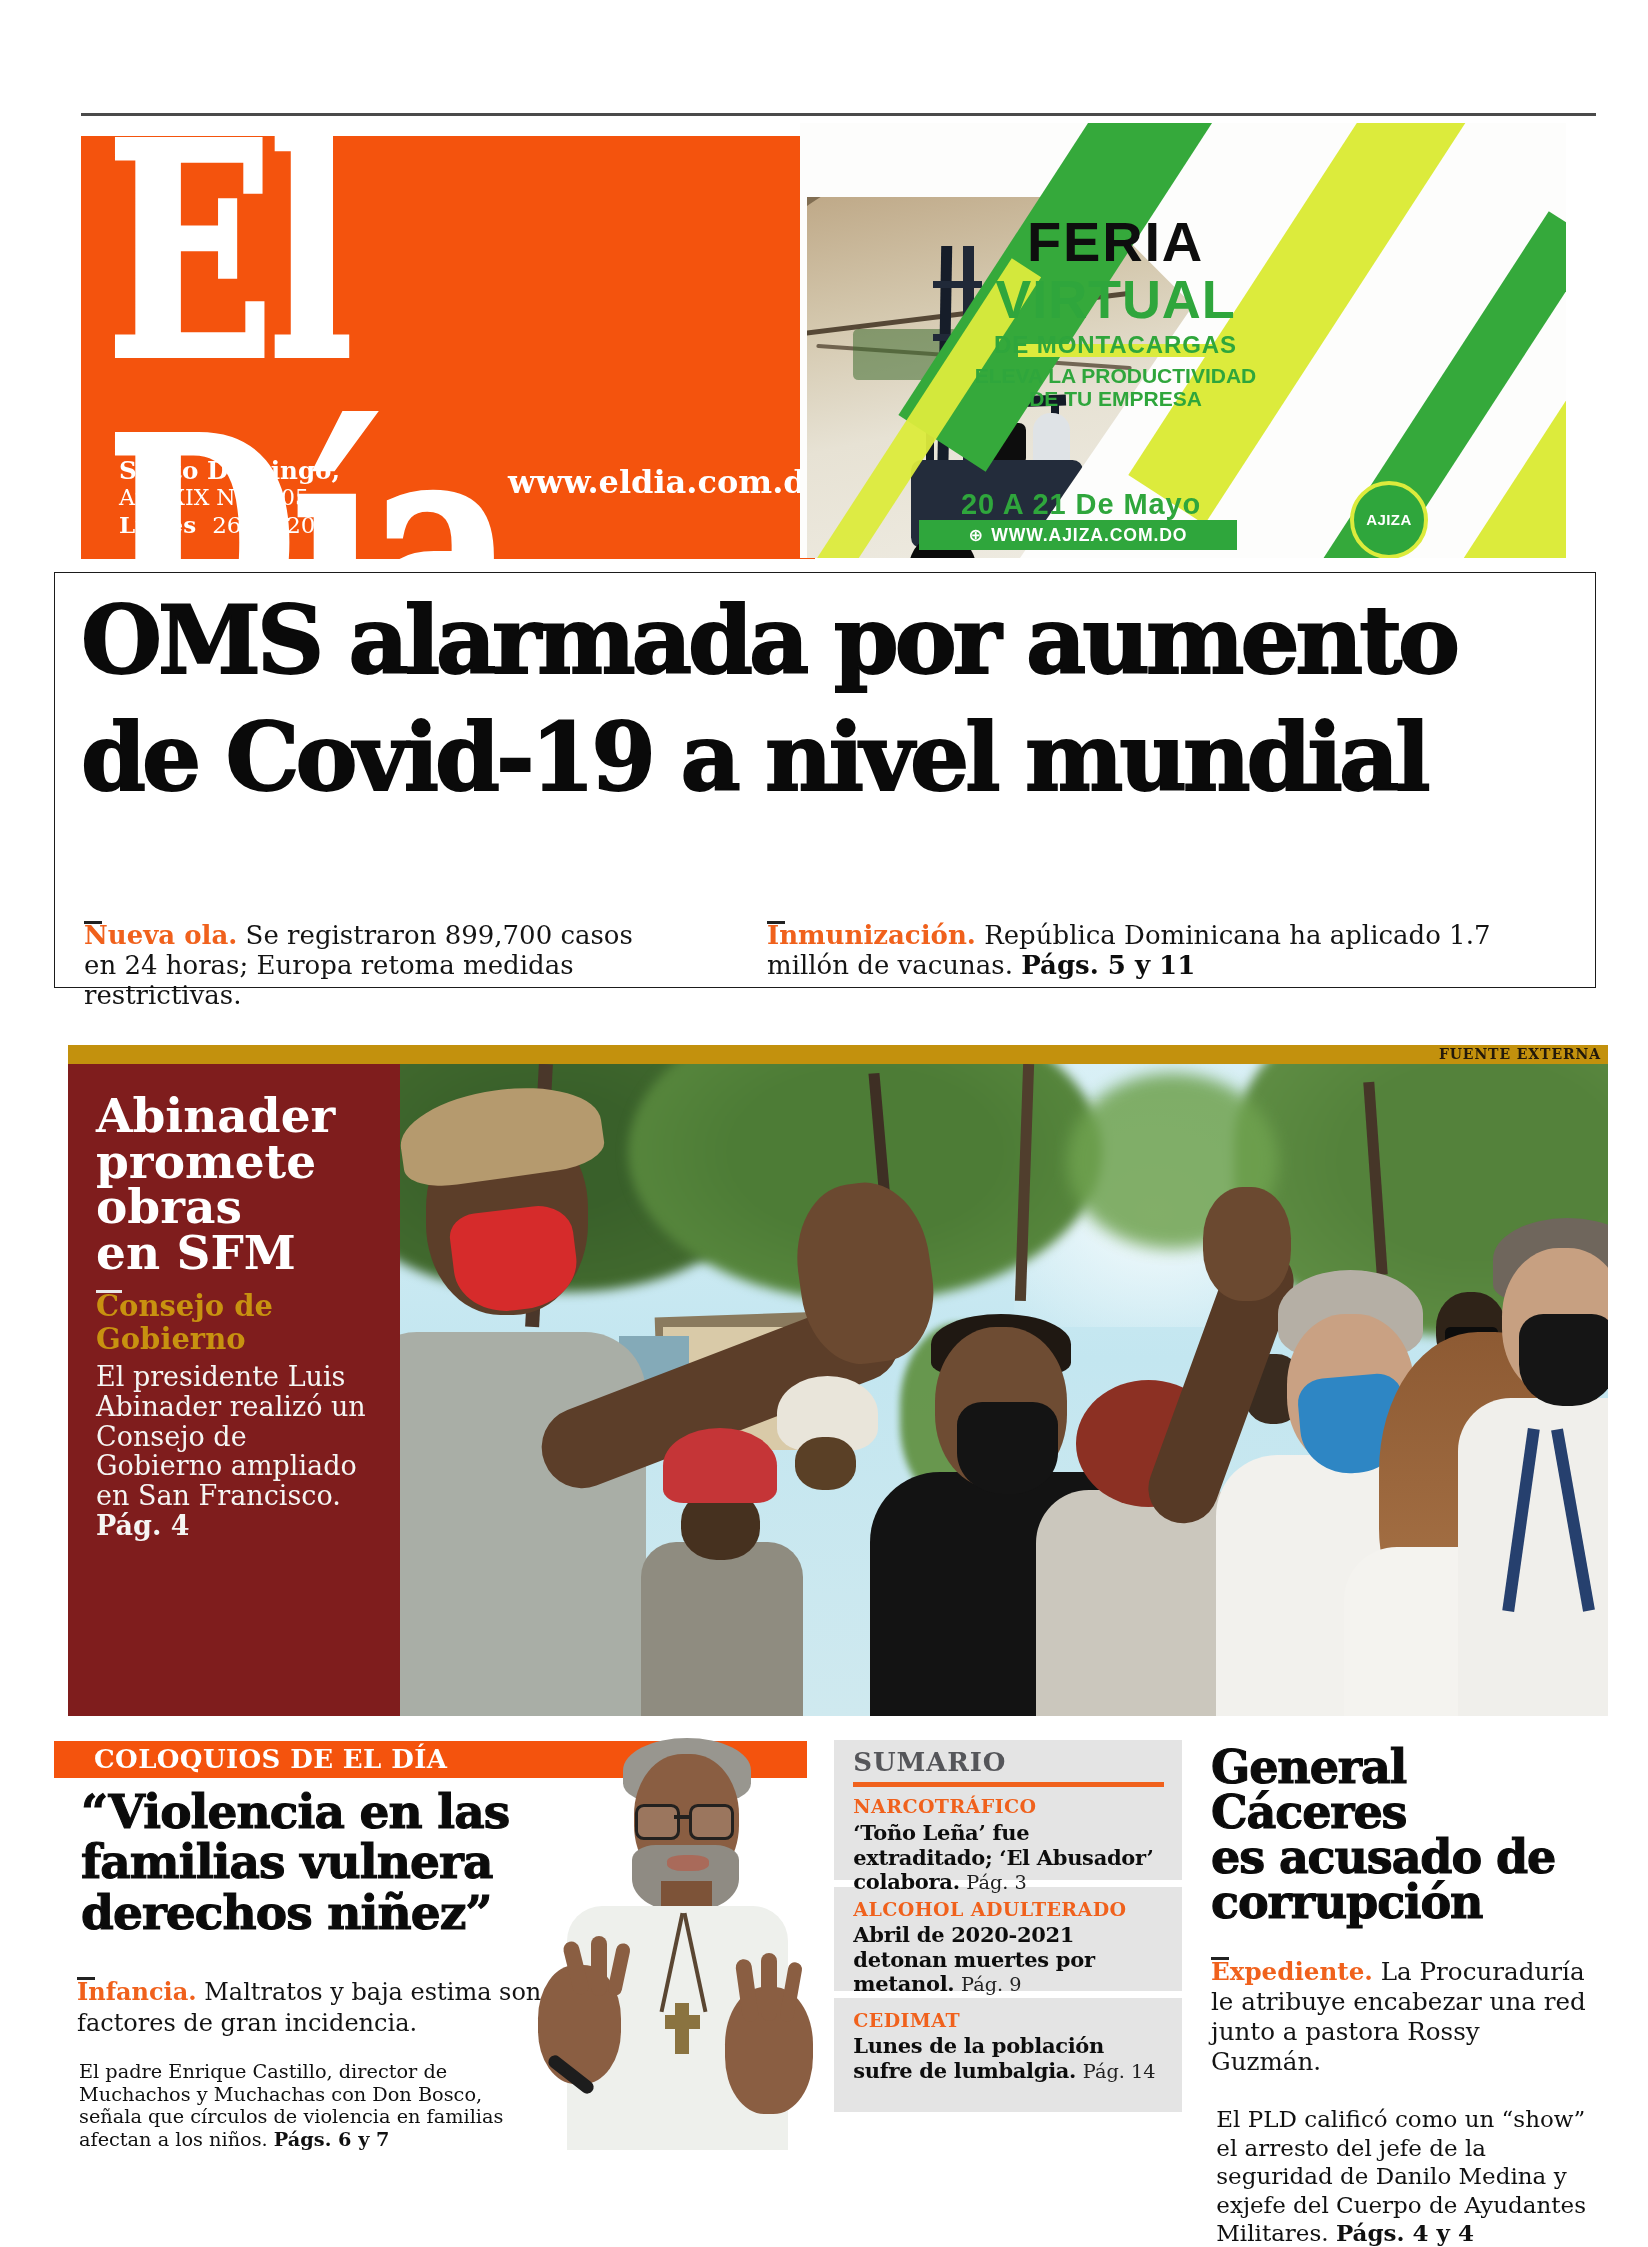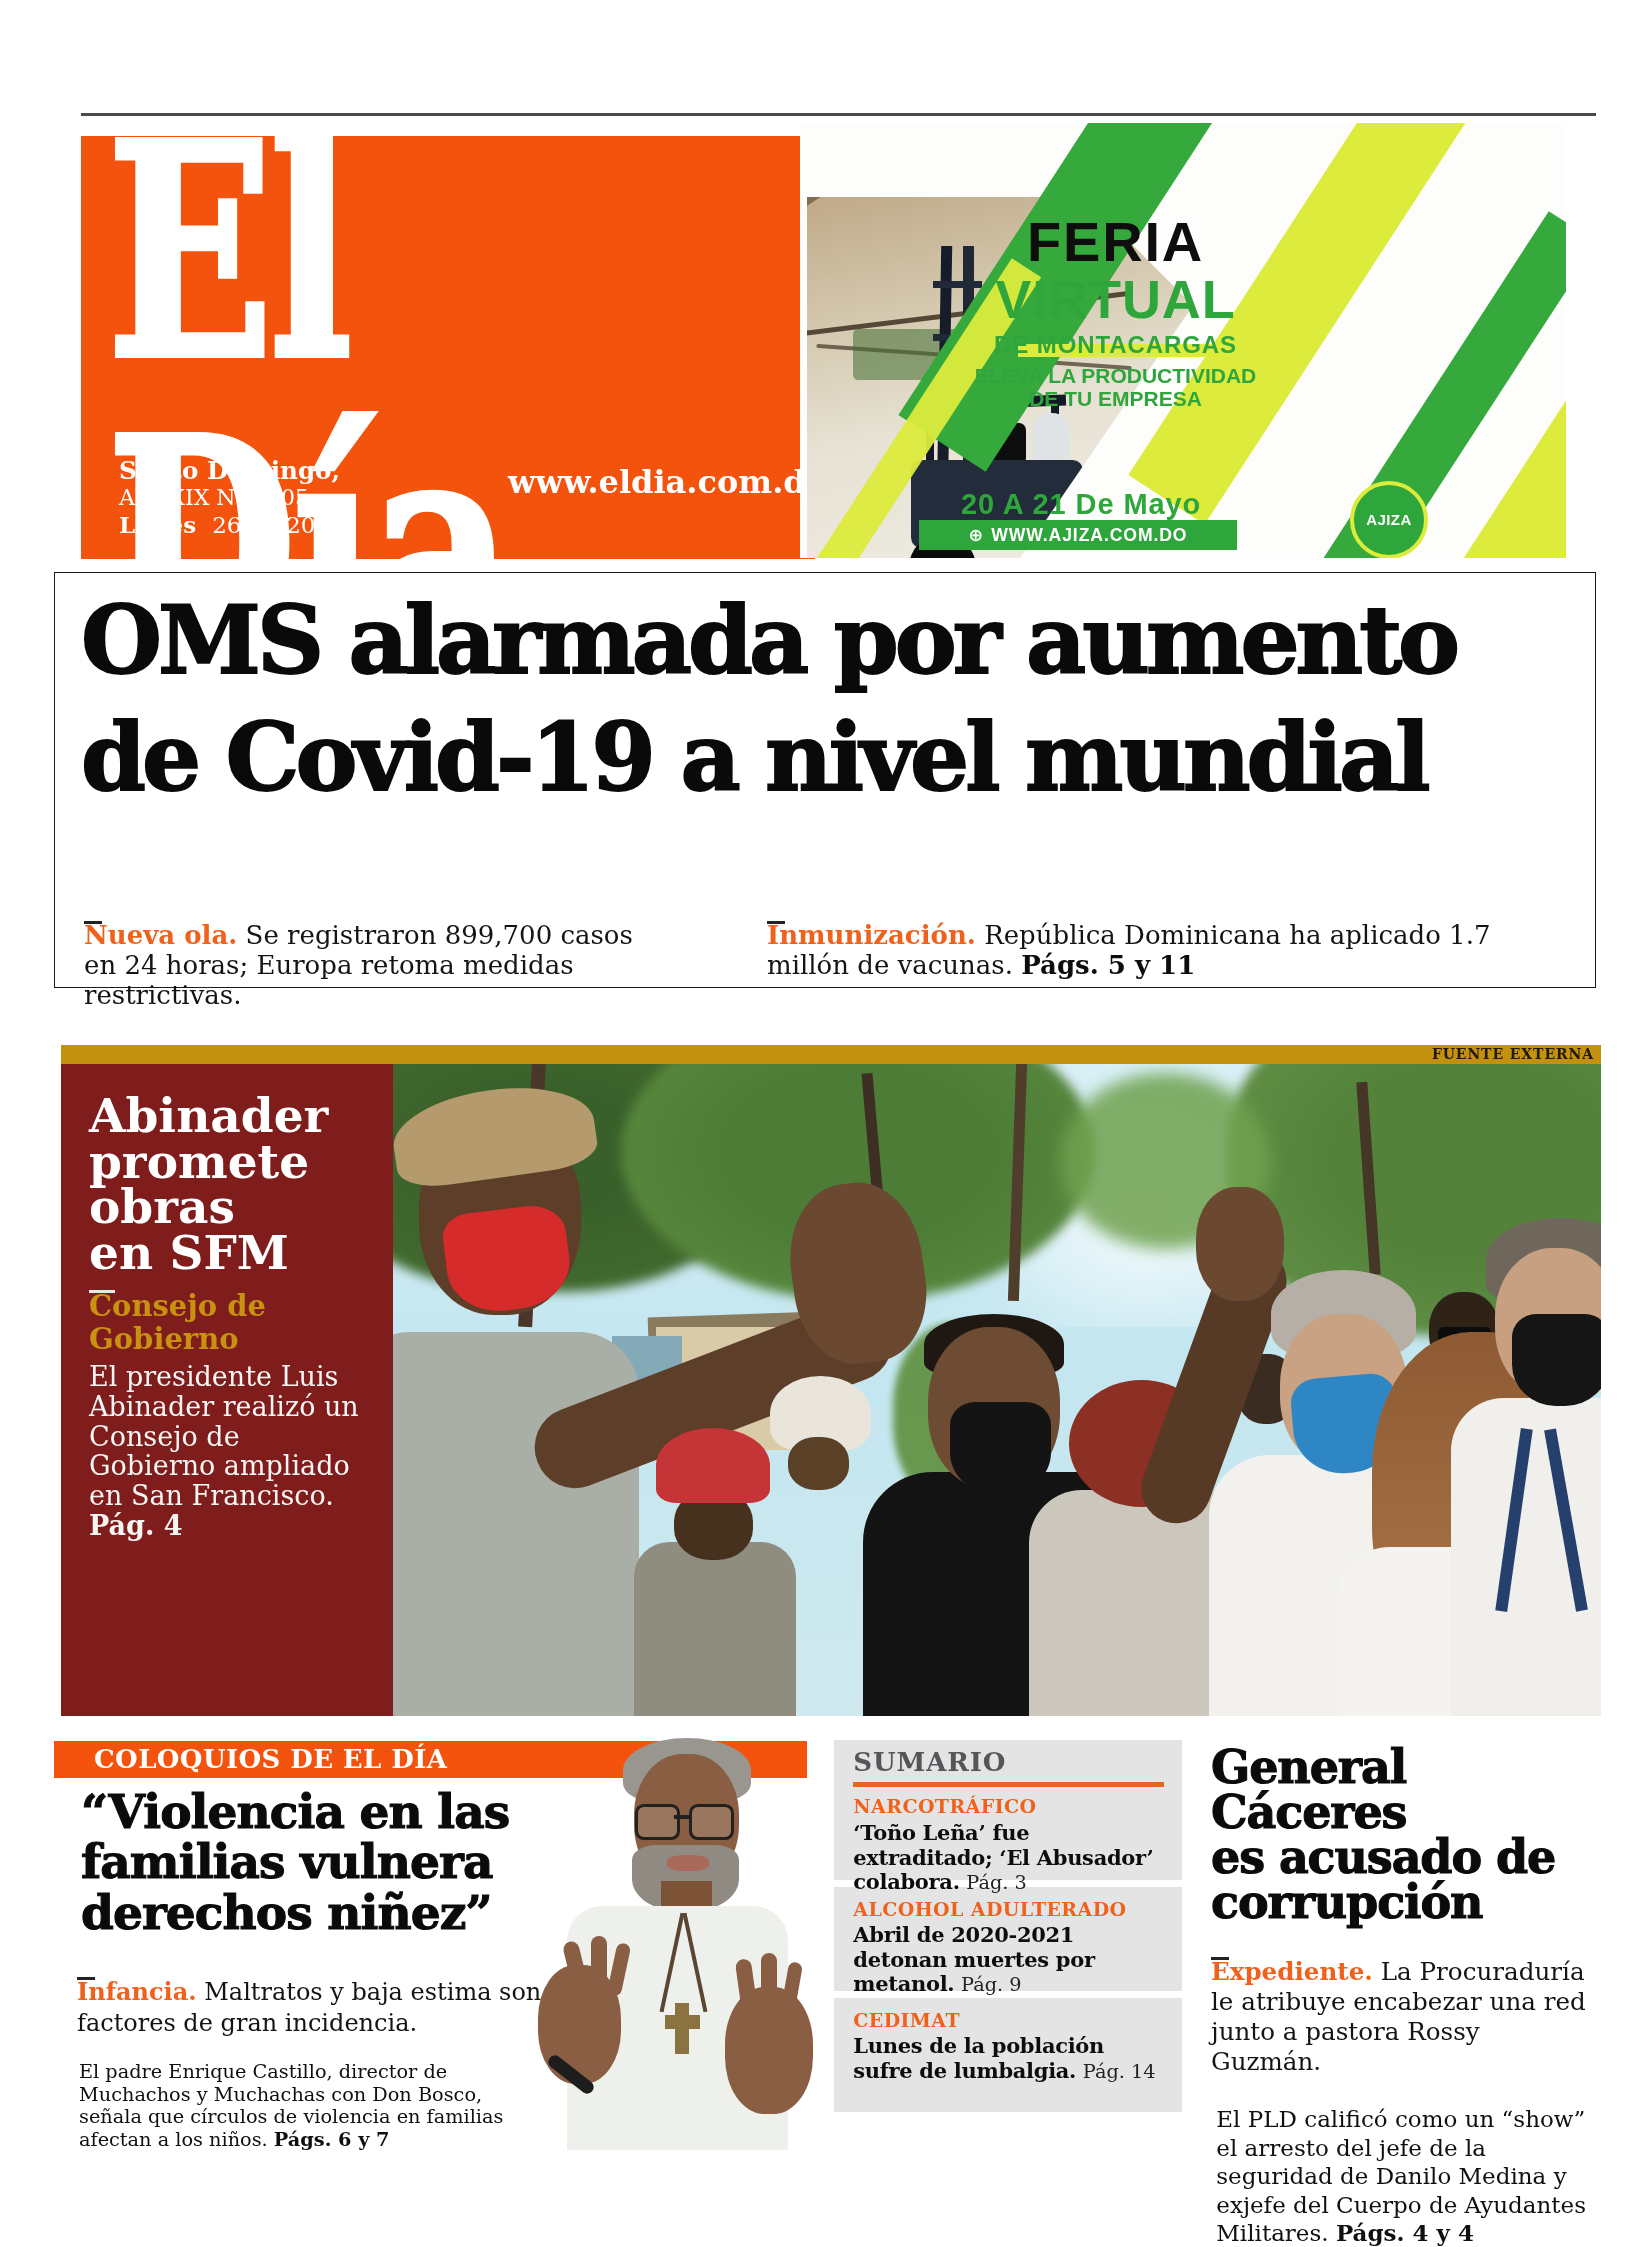--- a/index.html
+++ b/index.html
@@ -75,21 +75,21 @@
   .lead-h .l{display:block;}
   .deck{position:absolute;margin:0;font-size:26px;line-height:1.15;color:#141414;}
   .d1{left:29px;top:348px;width:575px;}
   .d2{left:712px;top:348px;width:772px;}
   .kick{color:#F0611C;font-weight:bold;}
   .dash{display:inline-block;width:17.6px;height:2.6px;background:#222;margin:0 6.1px 6.1px 0;vertical-align:baseline;}
   .dash.w{background:#e8e8e8;width:26px;}
   .pg{color:#0d0d0d;}
 
   
-  .pblock{position:absolute;left:61px;top:1045px;width:1276px;height:672px;}
+  .pblock{position:absolute;left:68px;top:1045px;width:1276px;height:672px;}
   .credit{position:absolute;left:0;top:0;width:1540px;height:19.3px;background:#C3910D;
           color:#23190a;font-size:14px;font-weight:bold;letter-spacing:0.9px;text-align:right;line-height:19.3px;}
   .credit span{margin-right:7px;}
   .panel{position:absolute;left:0;top:19.3px;width:332px;height:652px;background:#7f1d1d;color:#fff;
          box-sizing:border-box;padding:30px 21px 0 28px;}
   .panel h2{margin:0;font-size:47px;line-height:0.93;letter-spacing:0px;font-weight:bold;}
   .panel h2 .l{display:block;padding-bottom:1.8px;}
   .pk{margin-top:14px;font-size:29px;font-weight:bold;color:#C89210;line-height:1.12;}
   .pbody{margin:7px 0 0 0;font-size:27px;line-height:1.1;color:#f5f5f3;}
   .photo{position:absolute;left:332px;top:19.3px;width:1208px;height:652px;overflow:hidden;

